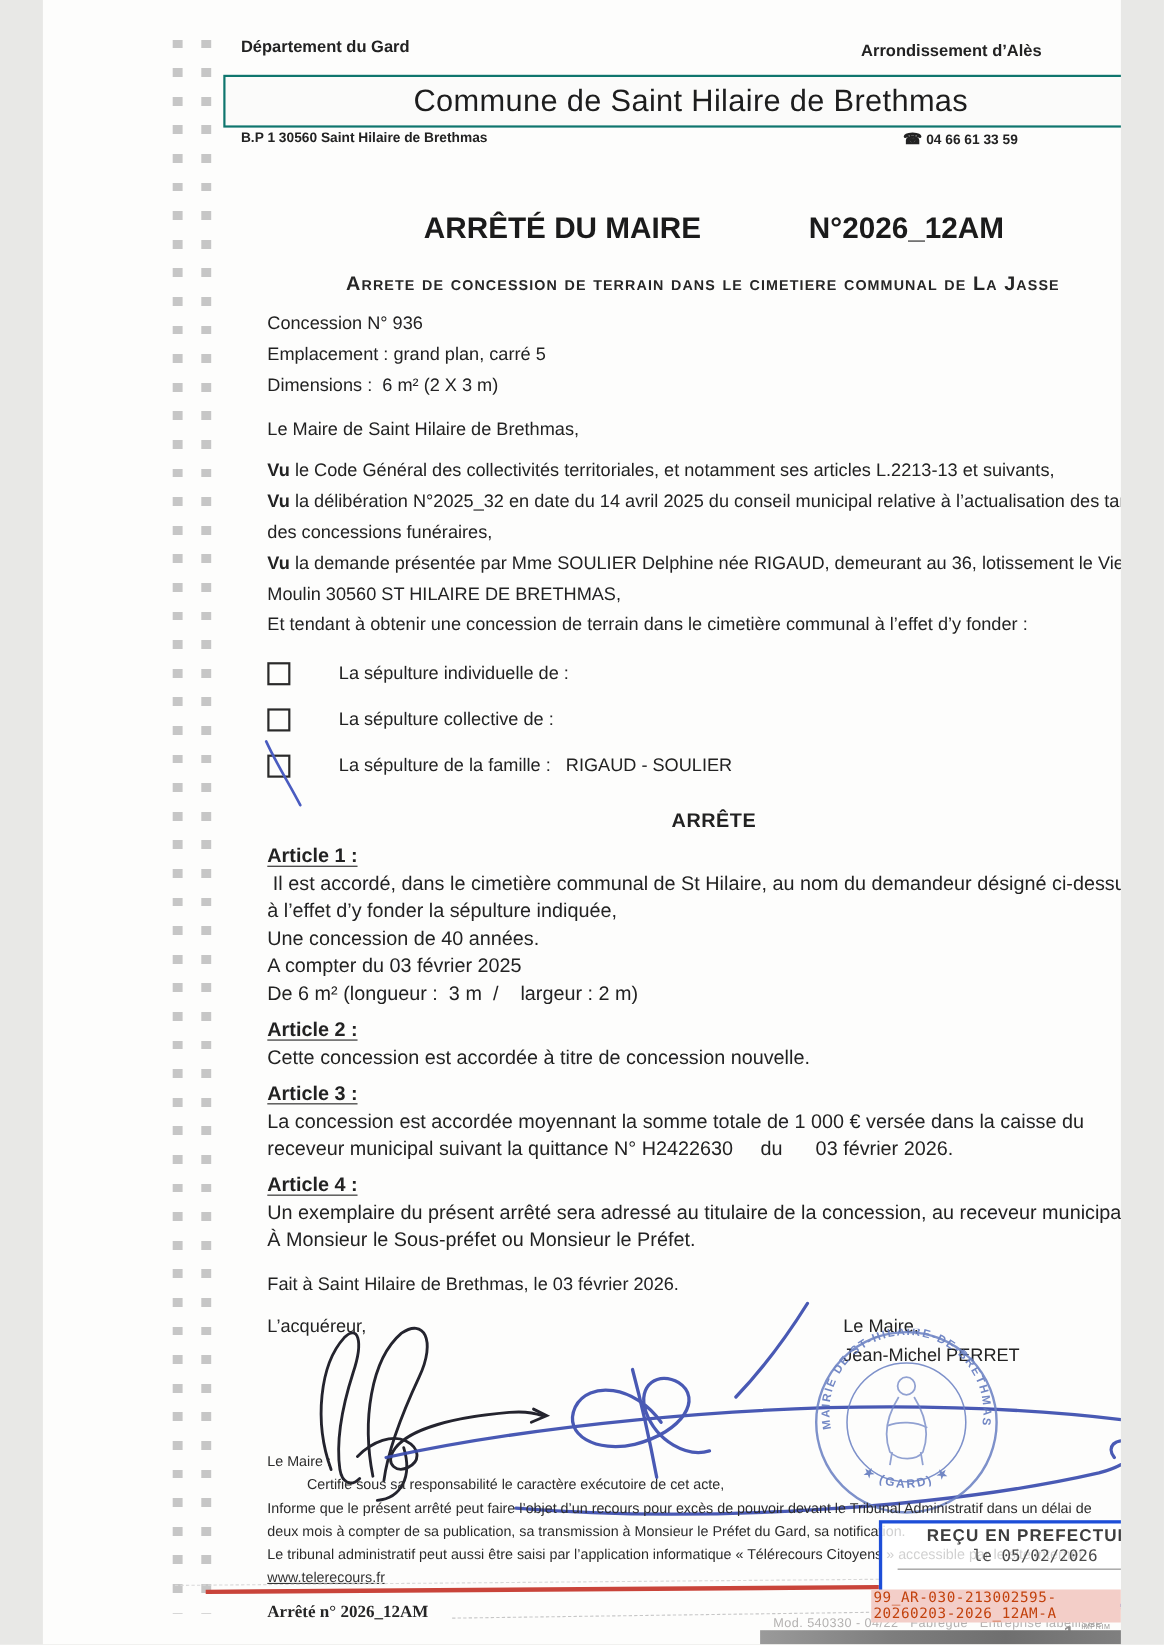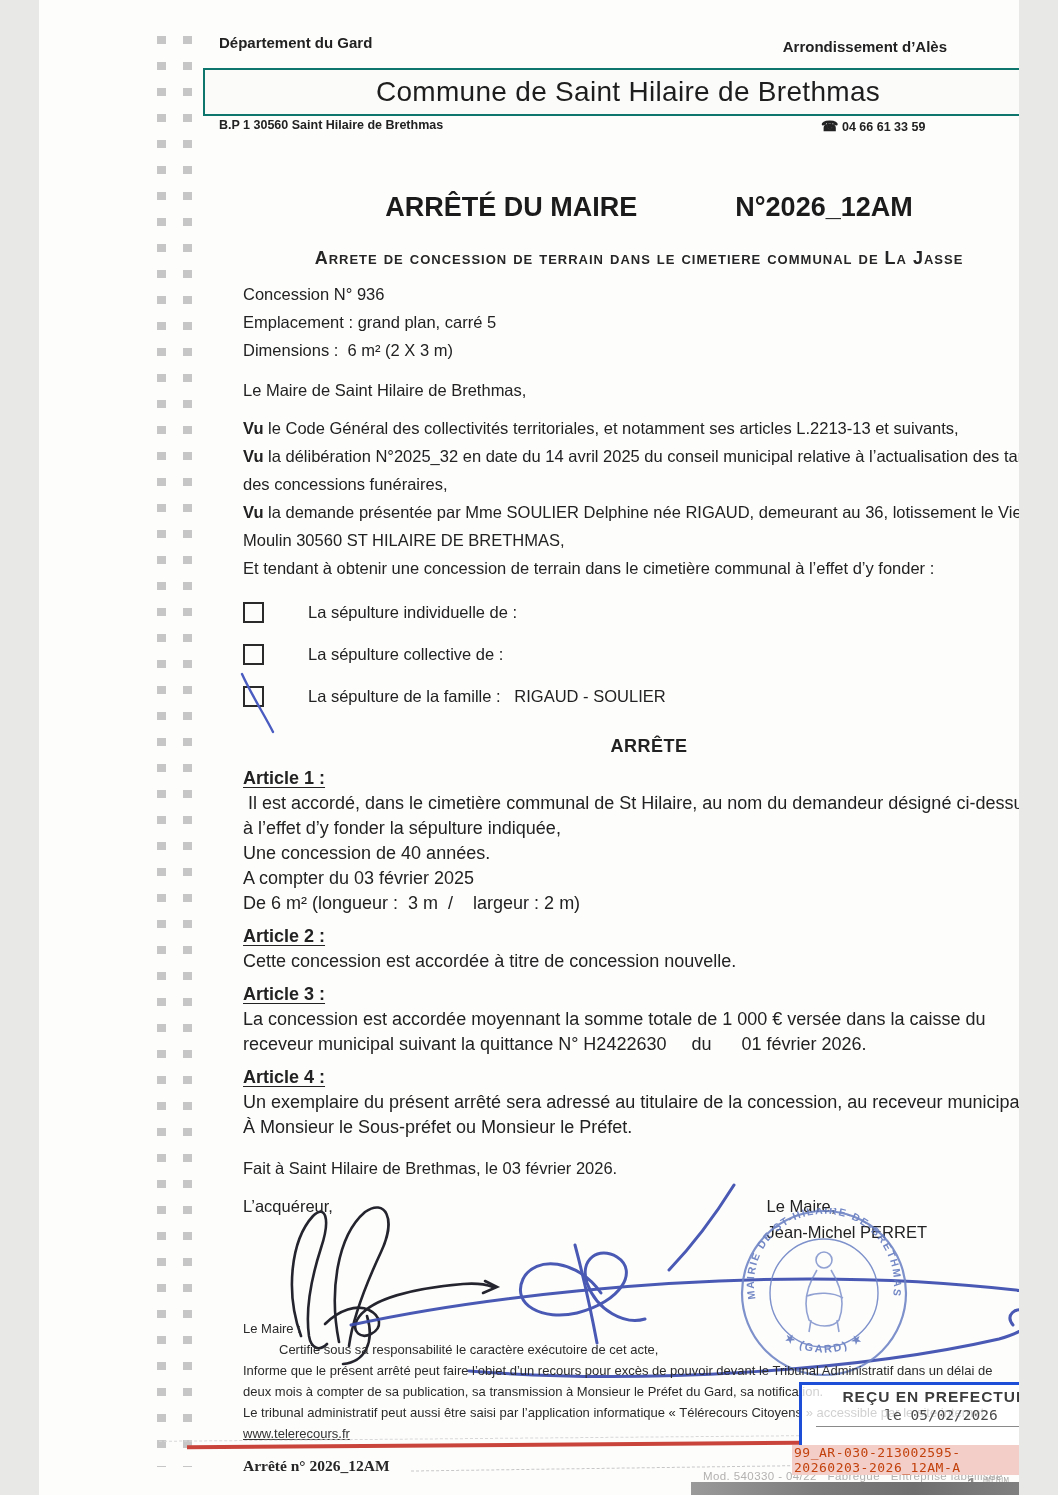--- a/index.html
+++ b/index.html
@@ -143,21 +143,21 @@
       <div class="t">Une concession de 40 années.</div>
       <div class="t">A compter du 03 février 2025</div>
       <div class="t">De 6 m² (longueur :  3 m  /    largeur : 2 m)</div>
     </div>
     <div class="article">
       <div class="a-h t">Article 2 :</div>
       <div class="t">Cette concession est accordée à titre de concession nouvelle.</div>
     </div>
     <div class="article">
       <div class="a-h t">Article 3 :</div>
-      <div class="t">La concession est accordée moyennant la somme totale de 1 000 € versée dans la caisse du receveur municipal suivant la quittance N° H2422630     du      01 février 2026.</div>
+      <div class="t">La concession est accordée moyennant la somme totale de 1 000 € versée dans la caisse du receveur municipal suivant la quittance N° H2422630     du      03 février 2026.</div>
     </div>
     <div class="article">
       <div class="a-h t">Article 4 :</div>
       <div class="t">Un exemplaire du présent arrêté sera adressé au titulaire de la concession, au receveur municipal, et À Monsieur le Sous-préfet ou Monsieur le Préfet.</div>
     </div>
   </div>
 
   <div class="closing">
     <div class="t">Fait à Saint Hilaire de Brethmas, le 03 février 2026.</div>
     <div class="sig-row">

